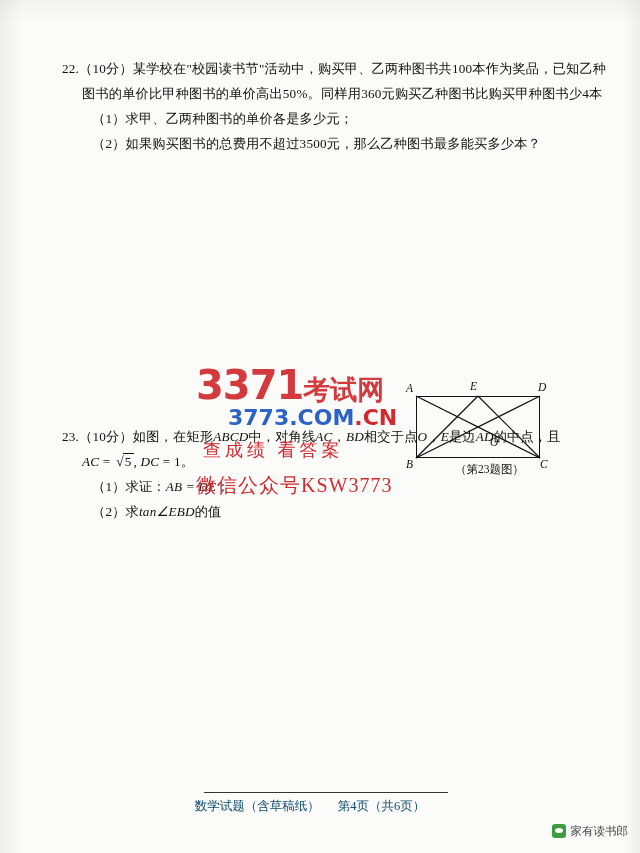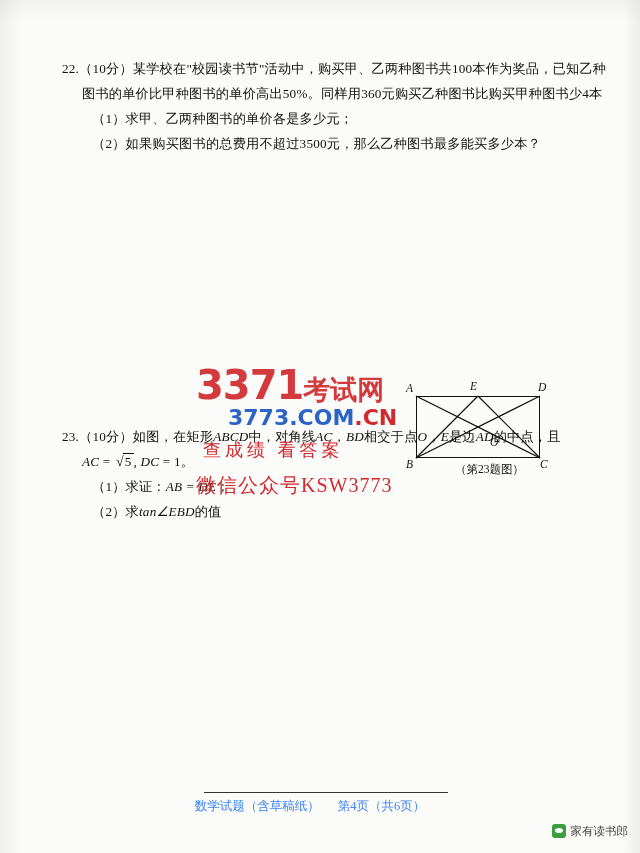--- a/index.html
+++ b/index.html
@@ -160,21 +160,21 @@
     font-family: "Liberation Serif", serif;
   }
   
   .footer {
     position: absolute;
     left: 0;
     top: 798px;
     width: 620px;
     text-align: center;
     font-size: 12.5px;
-    color: #3b82f6;
+    color: #0c4a6e;
   }
   .footer .sep { display: inline-block; width: 18px; }
   .footer-rule {
     position: absolute;
     left: 204px;
     top: 792px;
     width: 244px;
     height: 1px;
     background: #111;
     opacity: 0.85;

